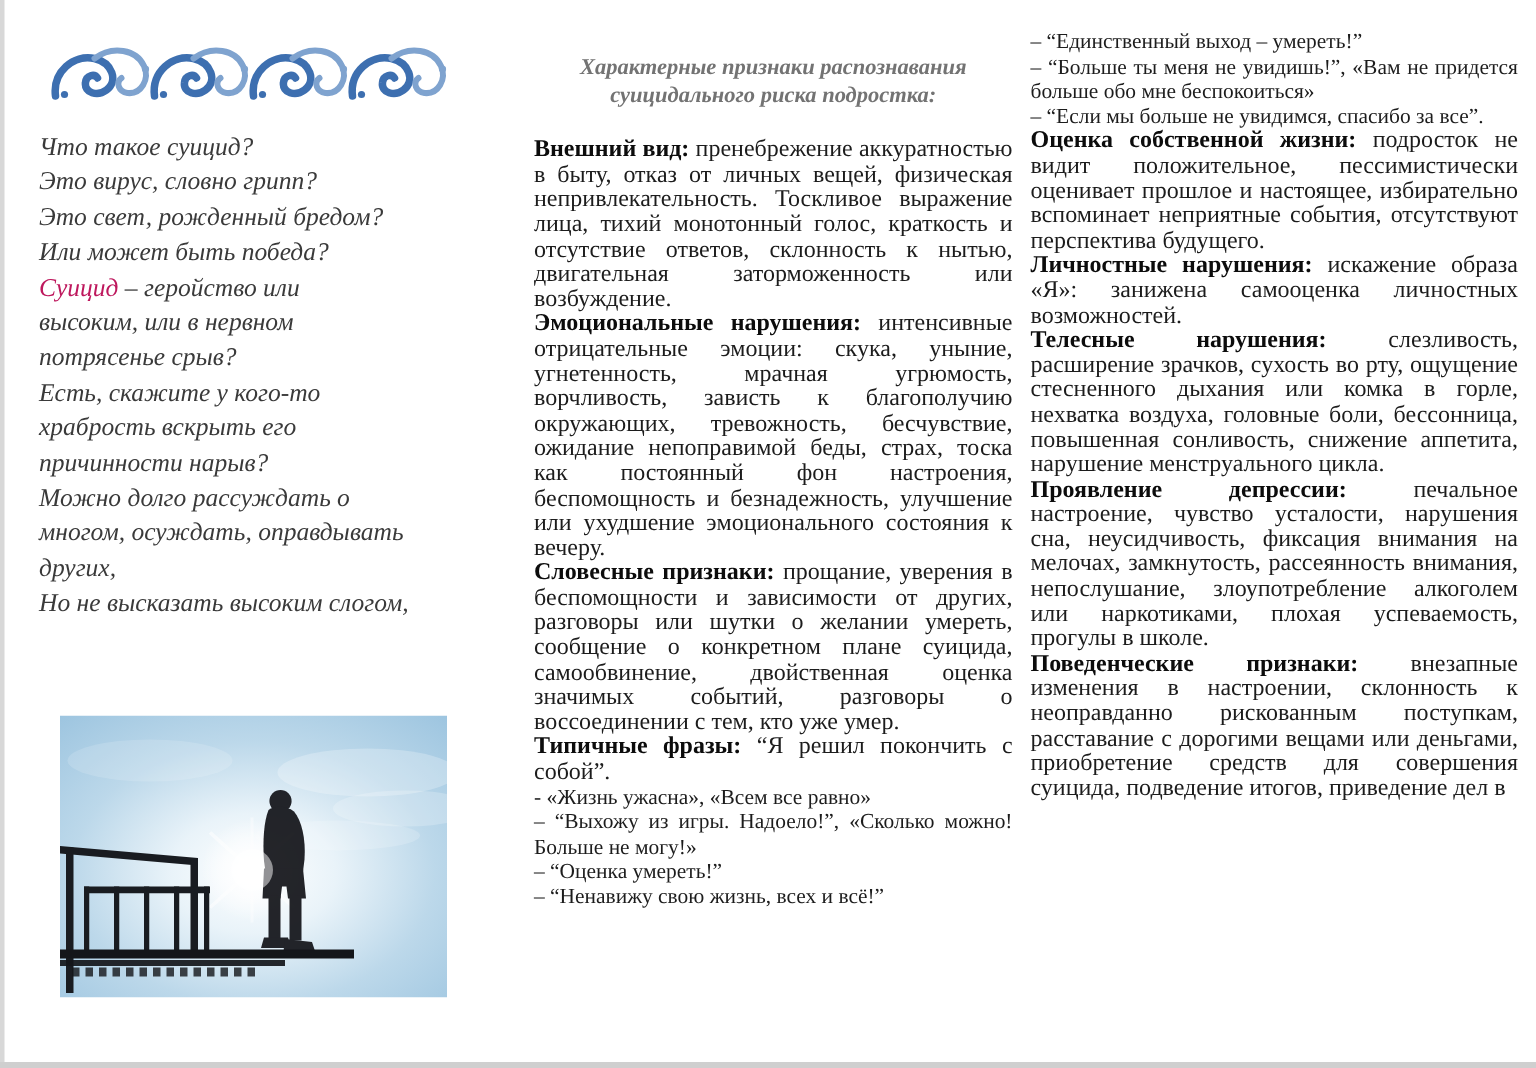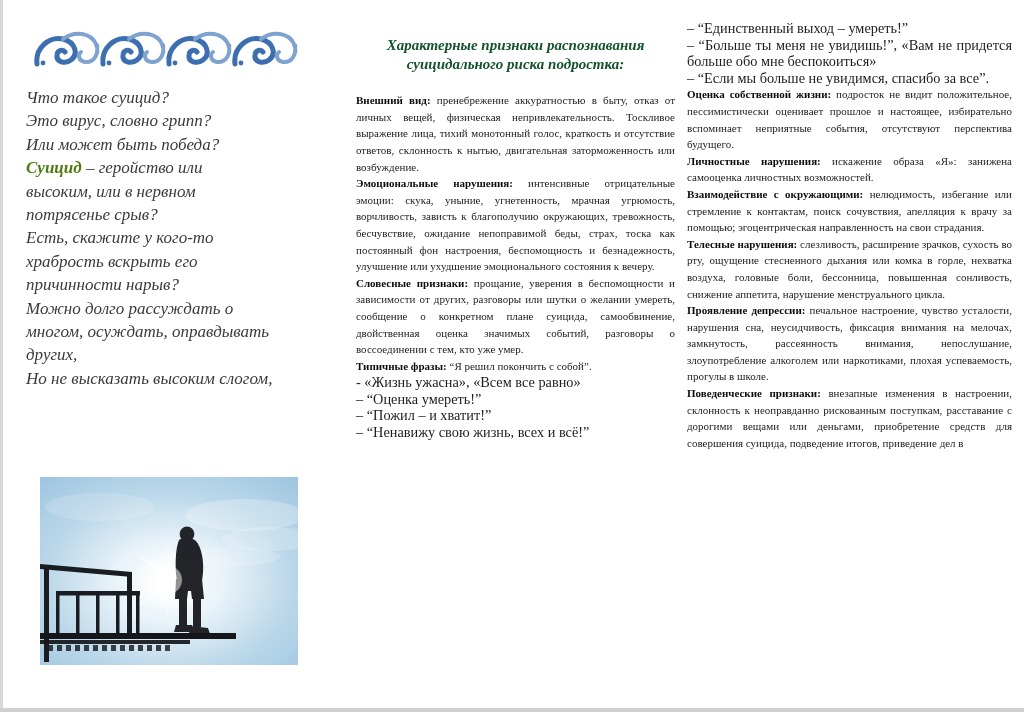--- a/index.html
+++ b/index.html
@@ -9,32 +9,32 @@
   }
   .edge-left{position:absolute;left:0;top:0;width:3px;height:712px;background:#d8d8d8;}
   .edge-bottom{position:absolute;left:0;top:708px;width:1024px;height:4px;background:#cfcfcf;}
 
   
   .ornament{position:absolute;left:34px;top:30px;width:268px;height:44px;}
   .poem{
     position:absolute;left:26px;top:86px;width:320px;
     font-style:italic;font-size:17px;line-height:23.4px;color:#3a3a3a;
   }
-  .poem .hl{color:#4d7c0f;font-weight:bold;margin-top:16px;}
+  .poem .hl{color:#be185d;font-weight:normal;margin-top:16px;}
   .photo{position:absolute;left:40px;top:477px;width:258px;height:188px;}
 
   
   .colmid{position:absolute;left:356px;top:36px;width:319px;}
   .colright{position:absolute;left:687px;top:20px;width:325px;}
   .col-title{
     text-align:center;font-weight:bold;font-style:italic;
-    font-size:15px;line-height:18.6px;color:#14532d;margin:0 0 19px 0;
+    font-size:15px;line-height:18.6px;color:#737373;margin:0 0 19px 0;
   }
   .para{
-    margin:0;text-align:justify;font-size:11px;line-height:16.6px;color:#1c1c1c;
+    margin:0;text-align:justify;font-size:16px;line-height:16.6px;color:#1c1c1c;
   }
   .para .lbl{font-weight:bold;color:#0c0c0c;}
   .phrase{margin:0;text-align:justify;font-size:14.3px;line-height:16.6px;color:#1c1c1c;}
 </style>
 </head>
 <body>
 
 <div class="page">
   <div class="edge-left"></div>
   <div class="edge-bottom"></div>
@@ -50,20 +50,21 @@
     </defs>
     <use href="#motif" x="0" y="0"></use>
     <use href="#motif" x="66" y="0"></use>
     <use href="#motif" x="132" y="0"></use>
     <use href="#motif" x="198" y="0"></use>
   </svg>
 
   <div class="poem">
     <div>Что такое суицид?</div>
     <div>Это вирус, словно грипп?</div>
+    <div>Это свет, рожденный бредом?</div>
     <div>Или может быть победа?</div>
     <div><span class="hl">Суицид</span> <span>– геройство или</span></div>
     <div>высоким, или в нервном</div>
     <div>потрясенье срыв?</div>
     <div>Есть, скажите у кого-то</div>
     <div>храбрость вскрыть его</div>
     <div>причинности нарыв?</div>
     <div>Можно долго рассуждать о</div>
     <div>многом, осуждать, оправдывать</div>
     <div>других,</div>
@@ -143,29 +144,28 @@
     </g>
   </svg>
 
   <div class="colmid">
     <p class="col-title">Характерные признаки распознавания суицидального риска подростка:</p>
     <p class="para"><span class="lbl">Внешний вид:</span> <span>пренебрежение аккуратностью в быту, отказ от личных вещей, физическая непривлекательность. Тоскливое выражение лица, тихий монотонный голос, краткость и отсутствие ответов, склонность к нытью, двигательная заторможенность или возбуждение.</span></p>
     <p class="para"><span class="lbl">Эмоциональные нарушения:</span> <span>интенсивные отрицательные эмоции: скука, уныние, угнетенность, мрачная угрюмость, ворчливость, зависть к благополучию окружающих, тревожность, бесчувствие, ожидание непоправимой беды, страх, тоска как постоянный фон настроения, беспомощность и безнадежность, улучшение или ухудшение эмоционального состояния к вечеру.</span></p>
     <p class="para"><span class="lbl">Словесные признаки:</span> <span>прощание, уверения в беспомощности и зависимости от других, разговоры или шутки о желании умереть, сообщение о конкретном плане суицида, самообвинение, двойственная оценка значимых событий, разговоры о воссоединении с тем, кто уже умер.</span></p>
     <p class="para"><span class="lbl">Типичные фразы:</span> <span>“Я решил покончить с собой”.</span></p>
     <p class="phrase">- «Жизнь ужасна», «Всем все равно»</p>
+    <p class="phrase">– “Выхожу из игры. Надоело!”, «Сколько можно! Больше не могу!»</p>
     <p class="phrase">– “Оценка умереть!”</p>
-    <p class="phrase">– “Пожил – и хватит!”</p>
     <p class="phrase">– “Ненавижу свою жизнь,  всех и всё!”</p>
   </div>
 
   <div class="colright">
     <p class="phrase">– “Единственный выход – умереть!”</p>
     <p class="phrase">– “Больше ты меня не увидишь!”, «Вам не придется больше обо мне беспокоиться»</p>
     <p class="phrase">– “Если мы больше не увидимся, спасибо за все”.</p>
     <p class="para"><span class="lbl">Оценка собственной жизни:</span> <span>подросток не видит положительное, пессимистически оценивает прошлое и настоящее, избирательно вспоминает неприятные события, отсутствуют перспектива будущего.</span></p>
     <p class="para"><span class="lbl">Личностные нарушения:</span> <span>искажение образа «Я»: занижена самооценка личностных возможностей.</span></p>
-    <p class="para"><span class="lbl">Взаимодействие с окружающими:</span> <span>нелюдимость, избегание или стремление к контактам, поиск сочувствия, апелляция к врачу за помощью; эгоцентрическая направленность на свои страдания.</span></p>
     <p class="para"><span class="lbl">Телесные нарушения:</span> <span>слезливость, расширение зрачков, сухость во рту, ощущение стесненного дыхания или комка в горле, нехватка воздуха, головные боли, бессонница, повышенная сонливость, снижение аппетита, нарушение менструального цикла.</span></p>
     <p class="para"><span class="lbl">Проявление депрессии:</span> <span>печальное настроение, чувство усталости, нарушения сна, неусидчивость, фиксация внимания на мелочах, замкнутость, рассеянность внимания, непослушание, злоупотребление алкоголем или наркотиками, плохая успеваемость, прогулы в школе.</span></p>
     <p class="para"><span class="lbl">Поведенческие признаки:</span> <span>внезапные изменения в настроении, склонность к неоправданно рискованным поступкам, расставание с дорогими вещами или деньгами, приобретение средств для совершения суицида, подведение итогов, приведение дел в</span></p>
   </div>
 </div>
 
 </body></html>

